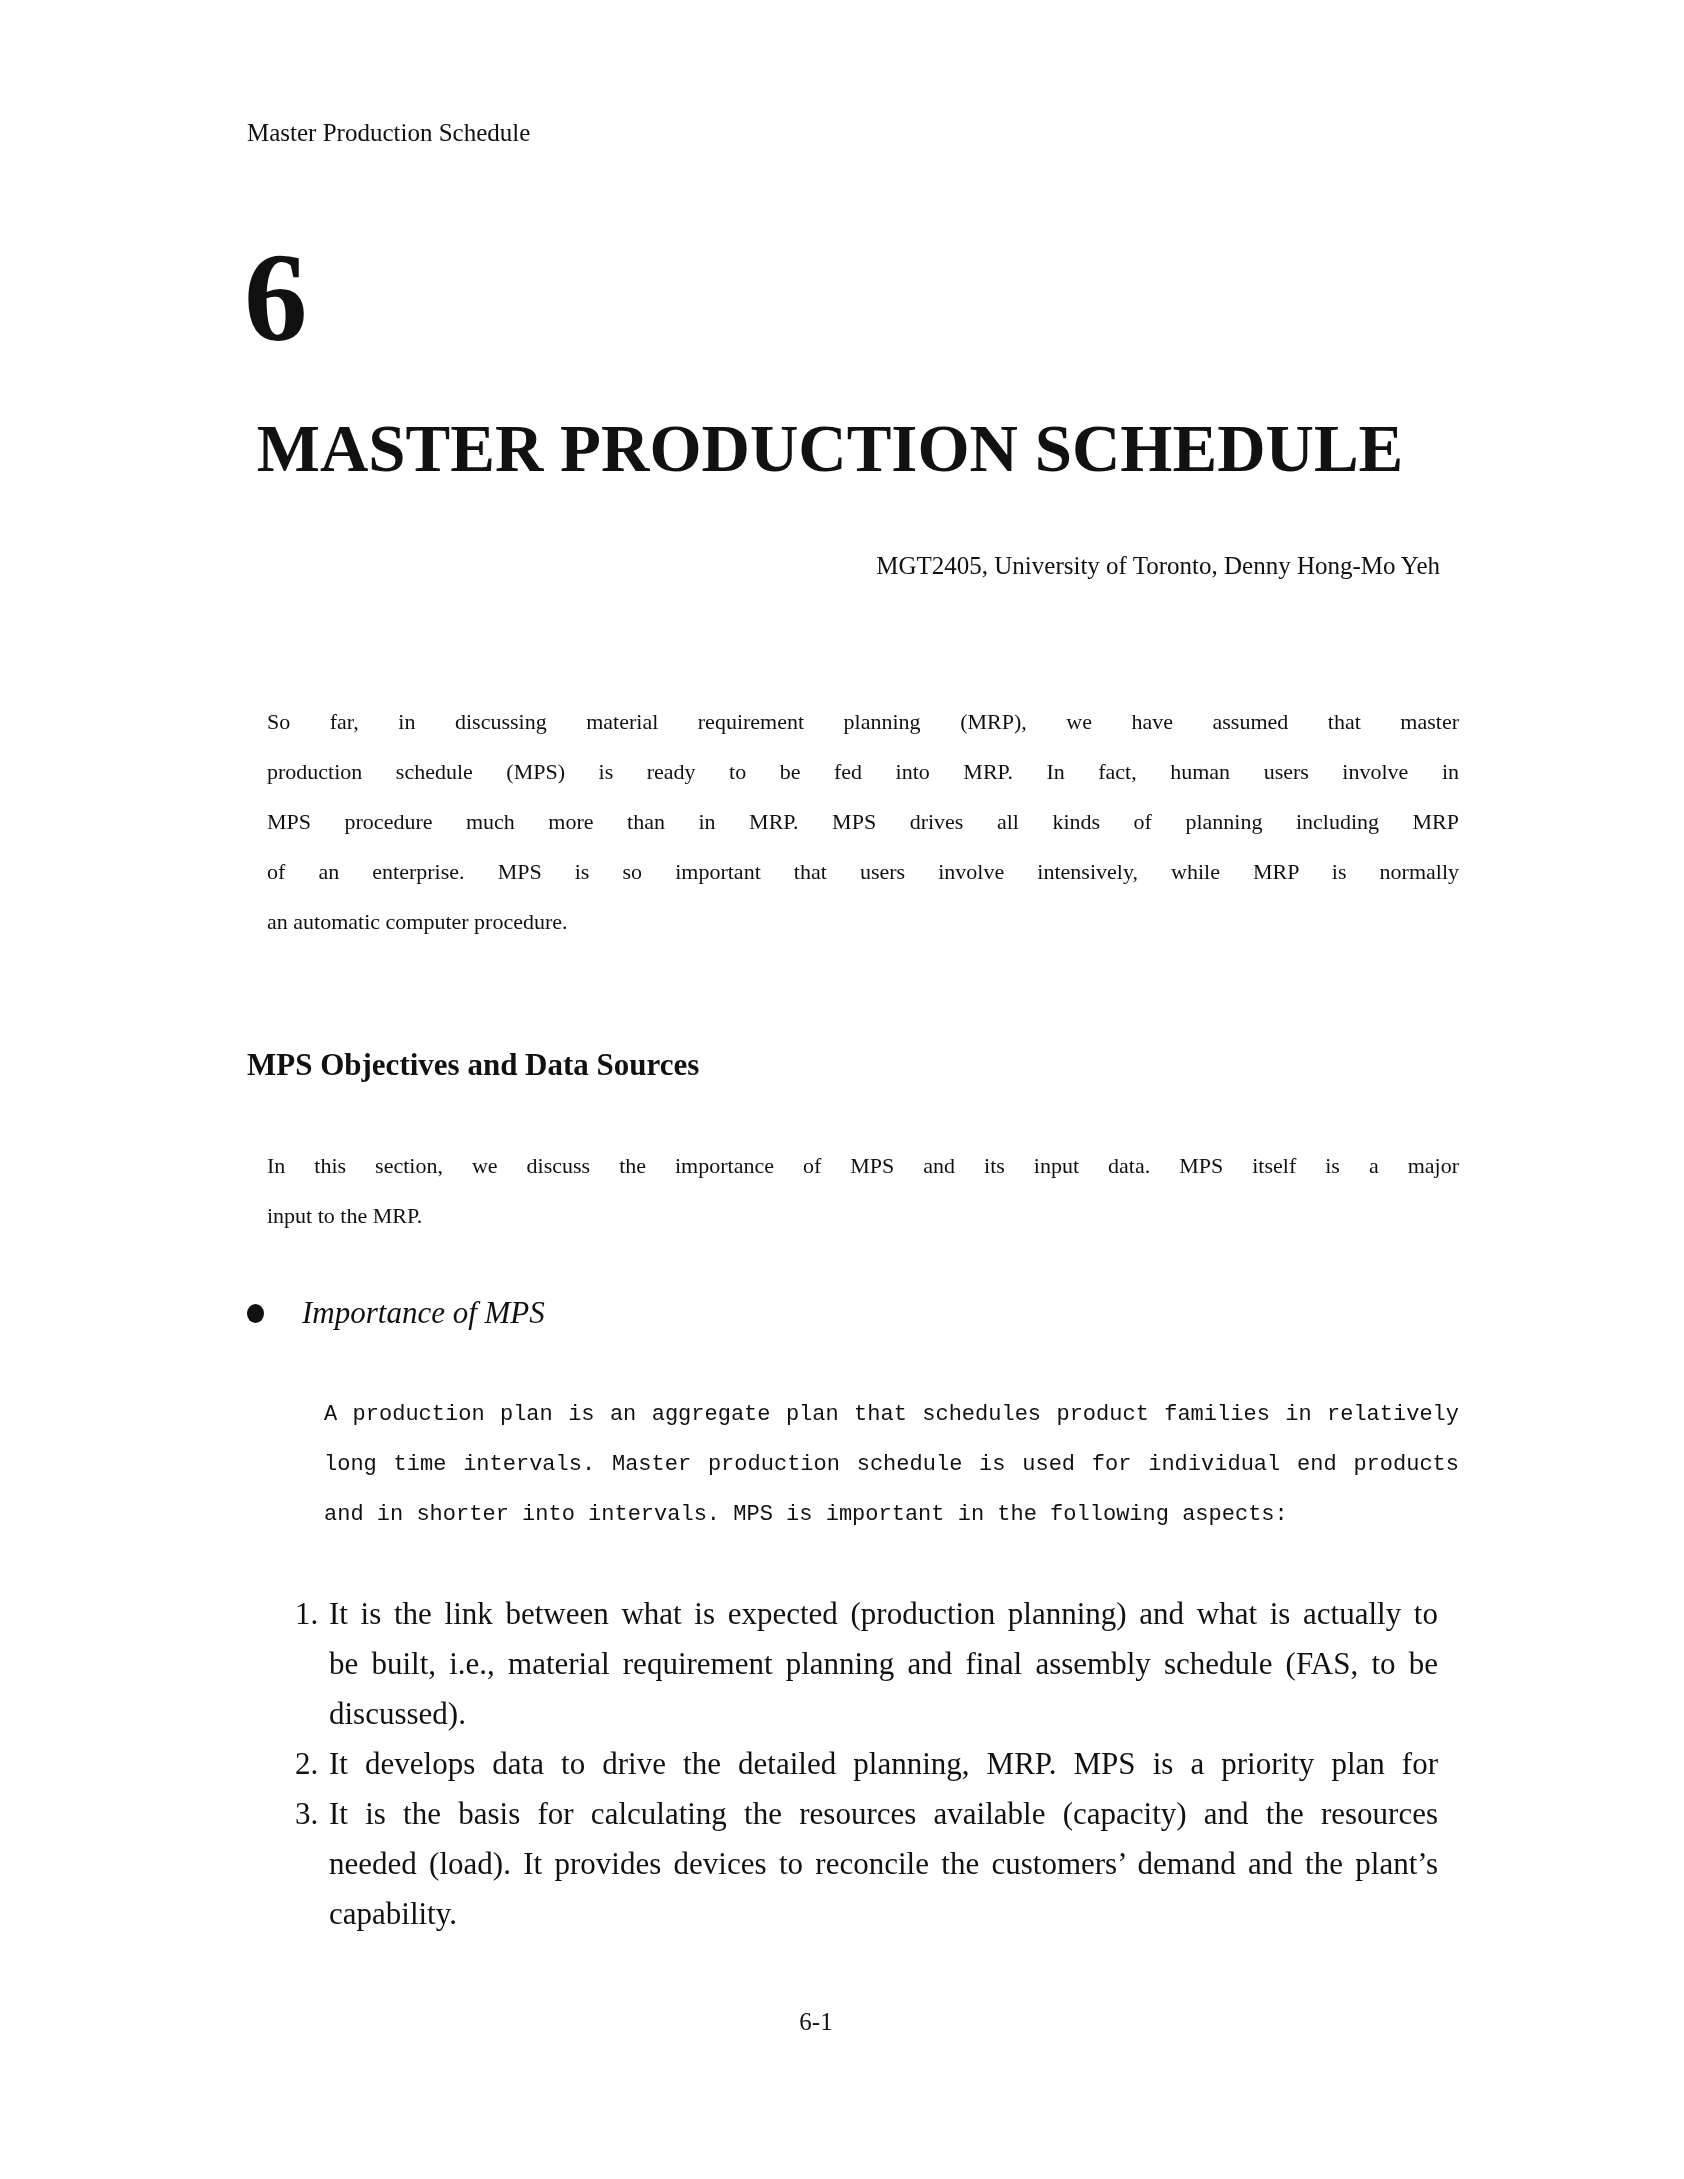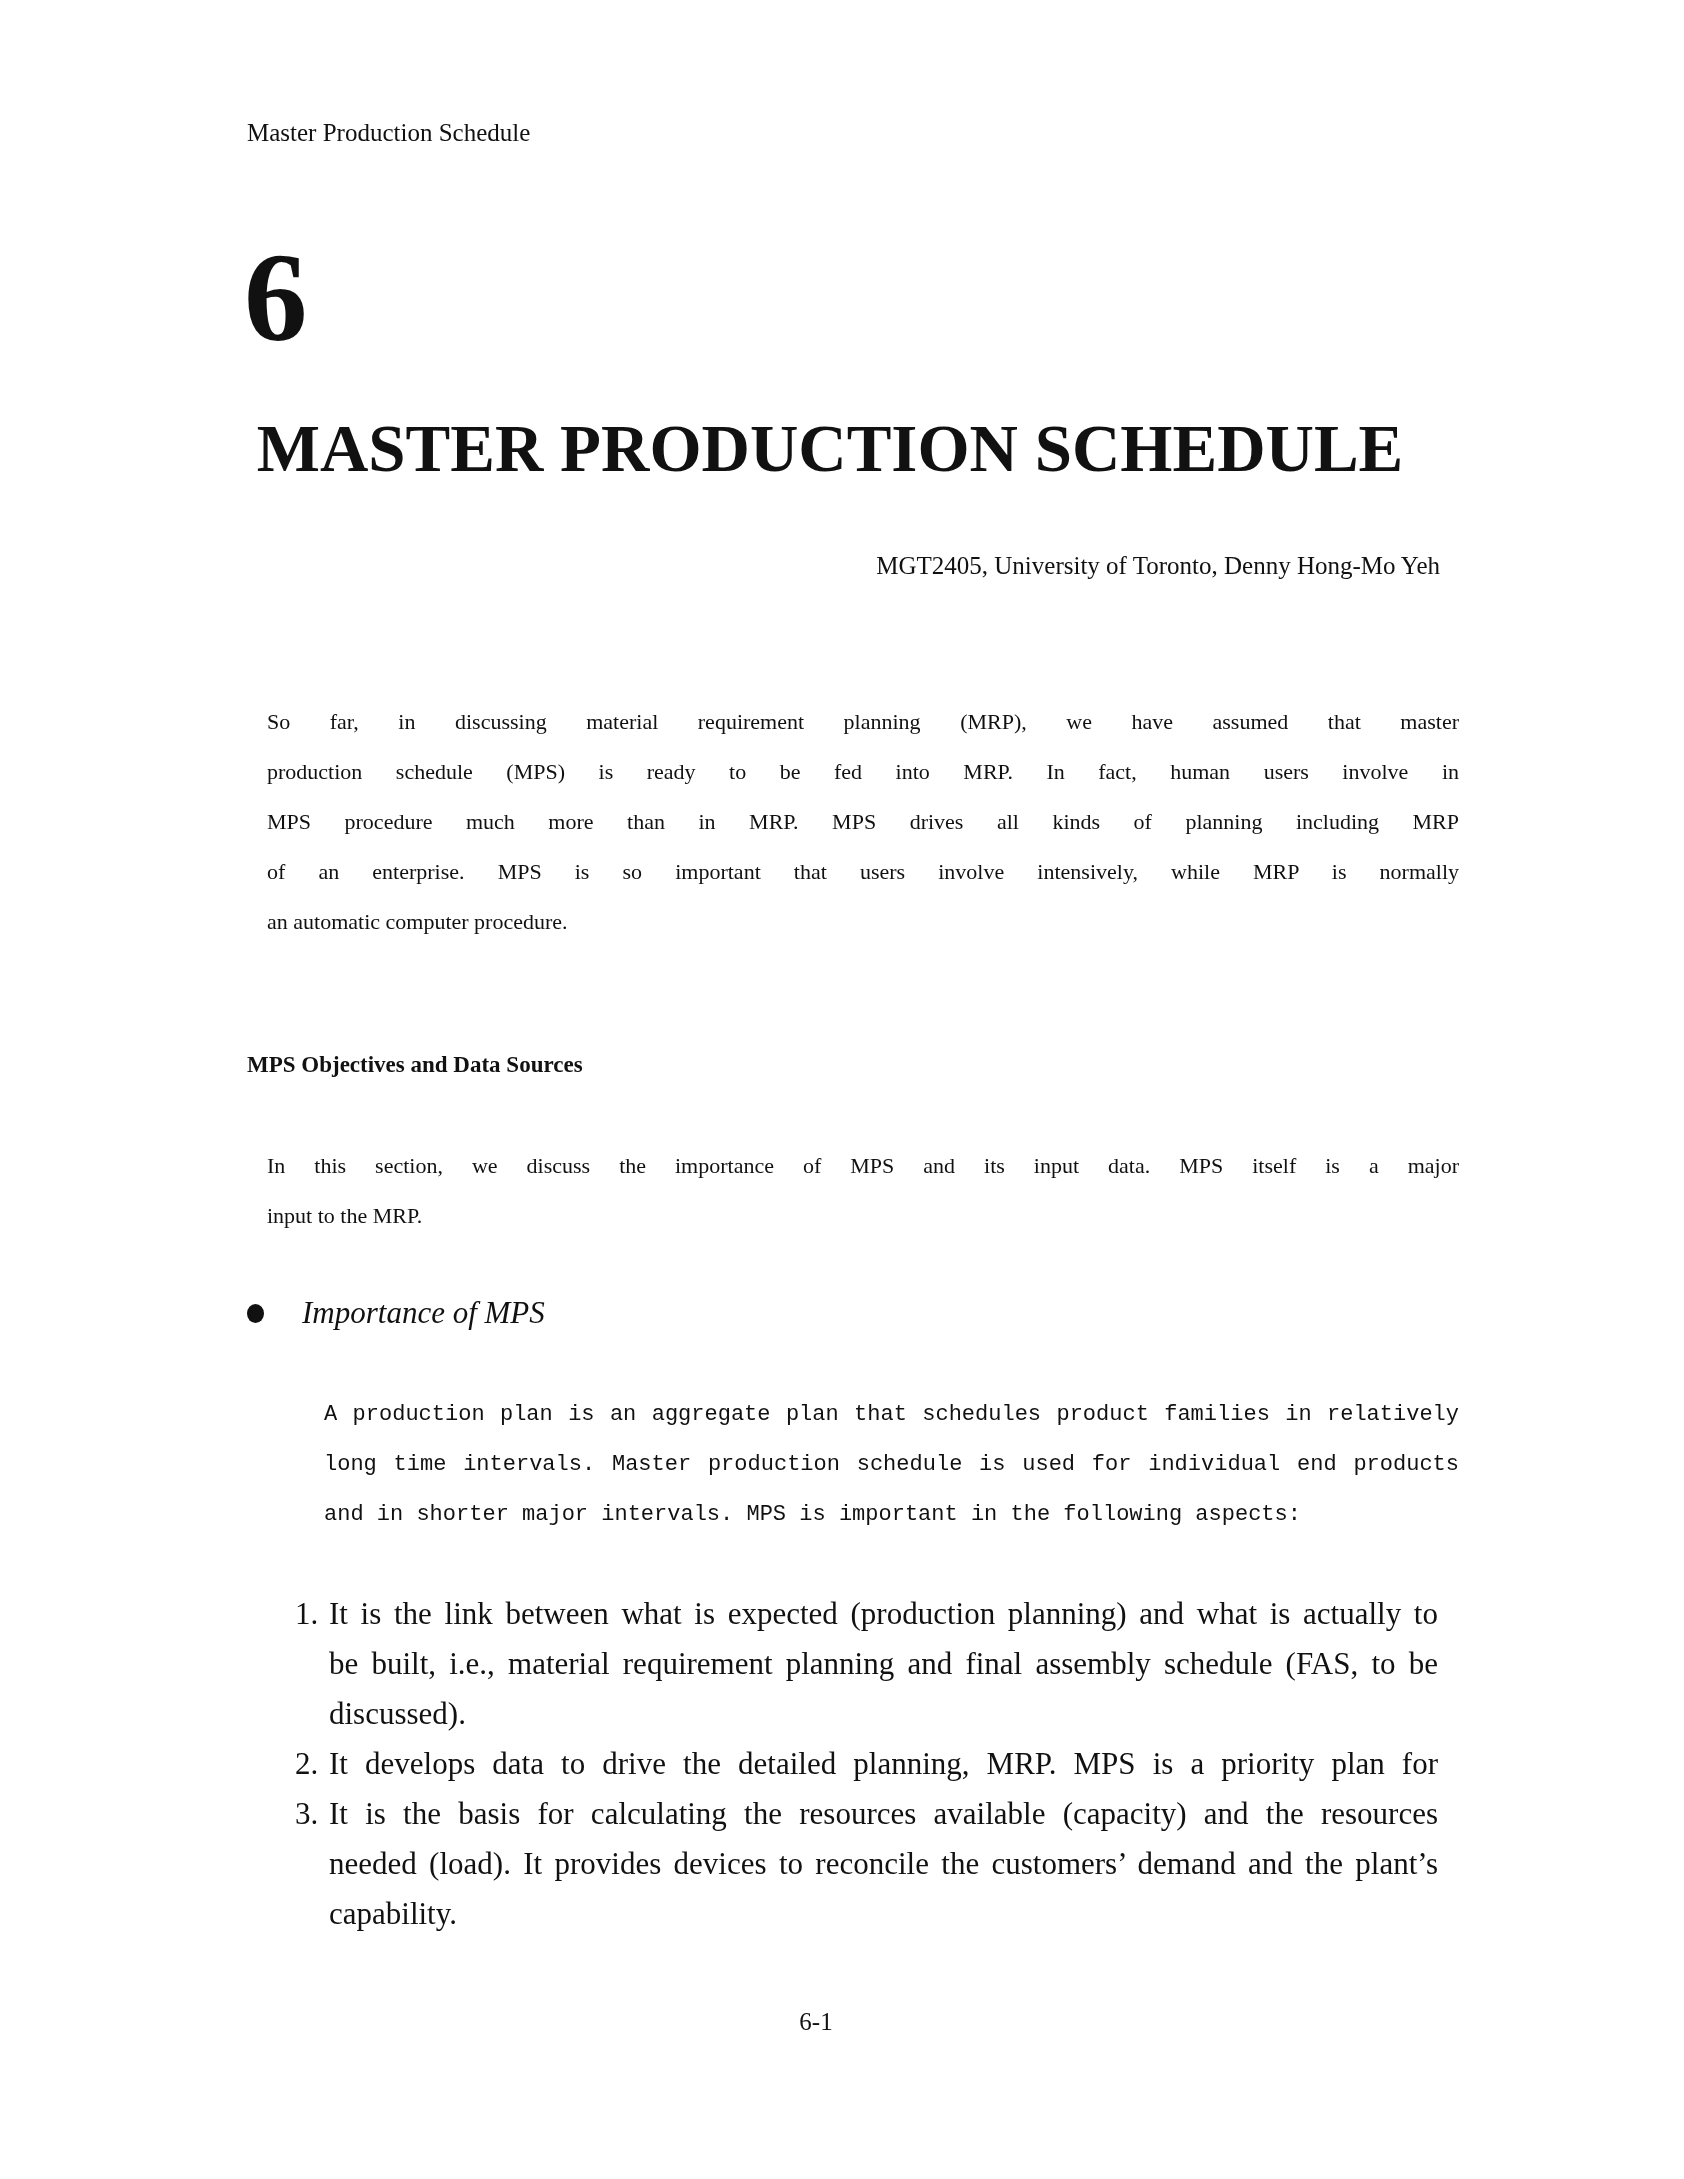--- a/index.html
+++ b/index.html
@@ -9,21 +9,21 @@
     .running-header { left: 247px; top: 118px; font-size: 25px; line-height: 30px; }
     .chapter-num { left: 244px; top: 228px; font-size: 127px; font-weight: bold; line-height: 139px; }
     .chapter-title { left: 0; width: 1684px; text-align: center; top: 404px; font-size: 67px;
                      font-weight: bold; line-height: 89px; padding-right: 0; box-sizing: border-box; }
     .chapter-title span { display: inline-block; transform: translateX(-12px); }
     .author { right: 244px; top: 550px; font-size: 25px; line-height: 32px; }
     .para { position: absolute; left: 247px; width: 1192px; font-size: 22px; line-height: 50px;
             text-align: justify; margin-left: 20px; }
     .para .ln { display: block; text-align-last: justify; white-space: nowrap; }
     .para .ln.last { text-align-last: left; }
-    .heading { left: 247px; top: 1043px; font-size: 23px; font-weight: bold; line-height: 44px; }
+    .heading { left: 247px; top: 1043px; font-size: 31px; font-weight: bold; line-height: 44px; }
     .bullet-row { left: 247px; top: 1291px; font-size: 31px; line-height: 44px; }
     .bullet-dot { display: inline-block; width: 17px; height: 19px; border-radius: 50%;
                   background: #111111; vertical-align: middle; margin-right: 38px; margin-top: -4px; }
     .bullet-label { font-style: italic; }
     .ilist { position: absolute; left: 295px; width: 1143px; font-size: 31px; line-height: 50px; }
     .item { position: relative; padding-left: 34px; }
     .item .num { position: absolute; left: 0; top: 0; }
     .item .ln { display: block; text-align: justify; text-align-last: justify; white-space: nowrap; }
     .item .ln.last { text-align-last: left; }
     .page-num { left: 0; width: 1632px; text-align: center; top: 2006px; font-size: 25px; line-height: 32px; }
@@ -54,21 +54,21 @@
   <span class="ln last">input to the MRP.</span>
 </div>
 
 <div class="abs bullet-row">
   <span class="bullet-dot"></span><span class="bullet-label">Importance of MPS</span>
 </div>
 
 <div class="para" style="top:1390px; left:304px; width:1135px;font-family:Liberation Mono, monospace;">
   <span class="ln">A production plan is an aggregate plan that schedules product families in relatively</span>
   <span class="ln">long time intervals.  Master production schedule is used for individual end products</span>
-  <span class="ln last">and in shorter major intervals. MPS is important in the following aspects:</span>
+  <span class="ln last">and in shorter into intervals. MPS is important in the following aspects:</span>
 </div>
 
 <div class="ilist" style="top:1589px;">
   <div class="item">
     <span class="num">1.</span>
     <span class="ln">It is the link between what is expected (production planning) and what is actually to</span>
     <span class="ln">be built, i.e., material requirement planning and final assembly schedule (FAS, to be</span>
     <span class="ln last">discussed).</span>
   </div>
   <div class="item">

